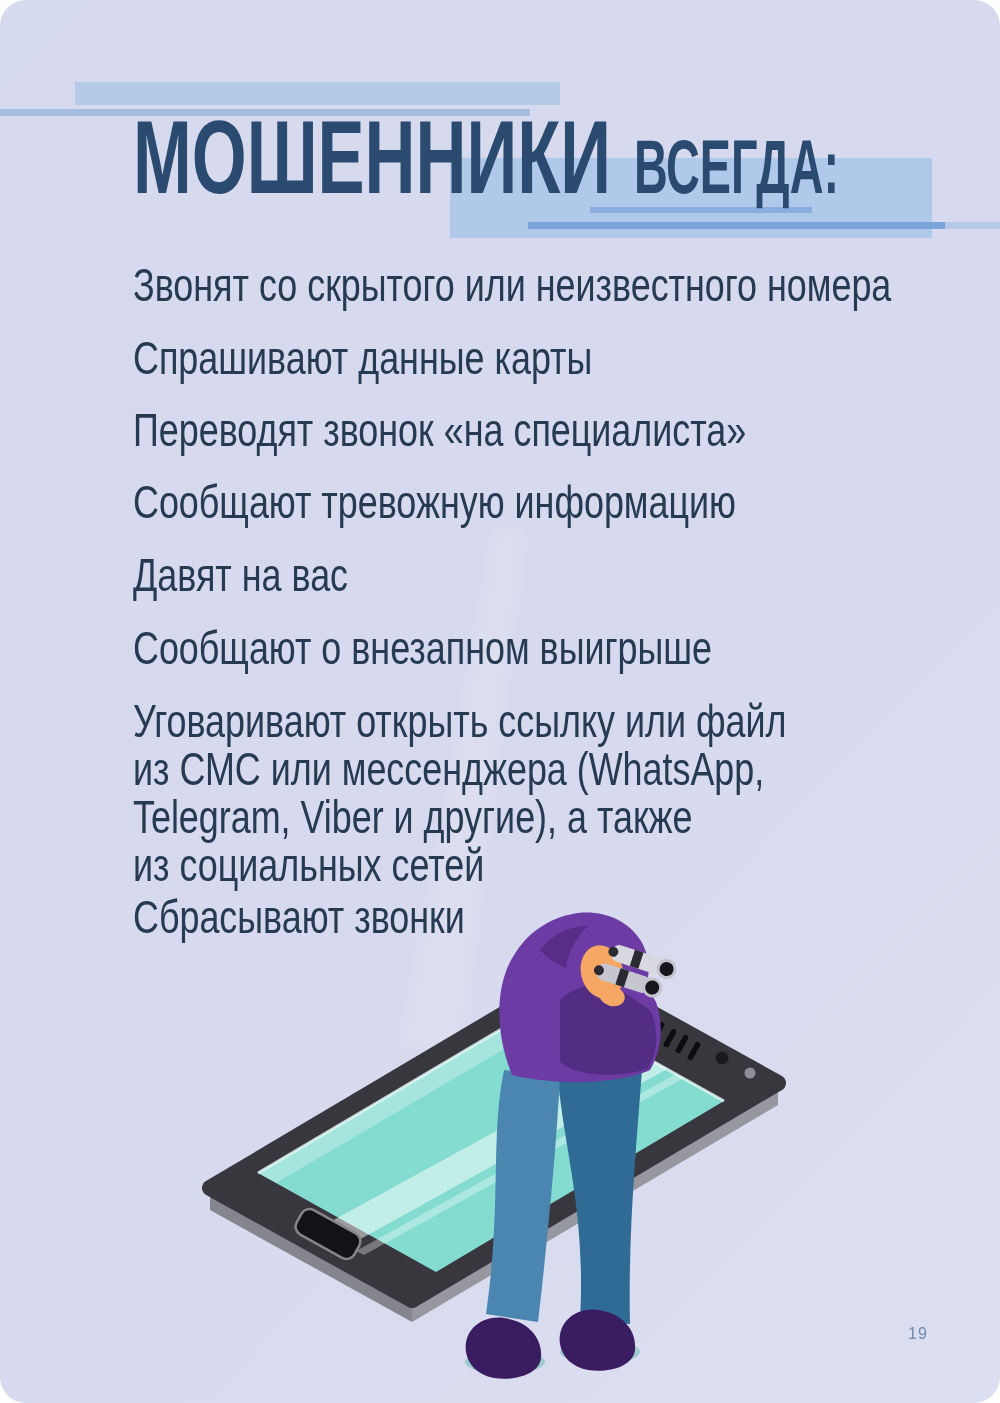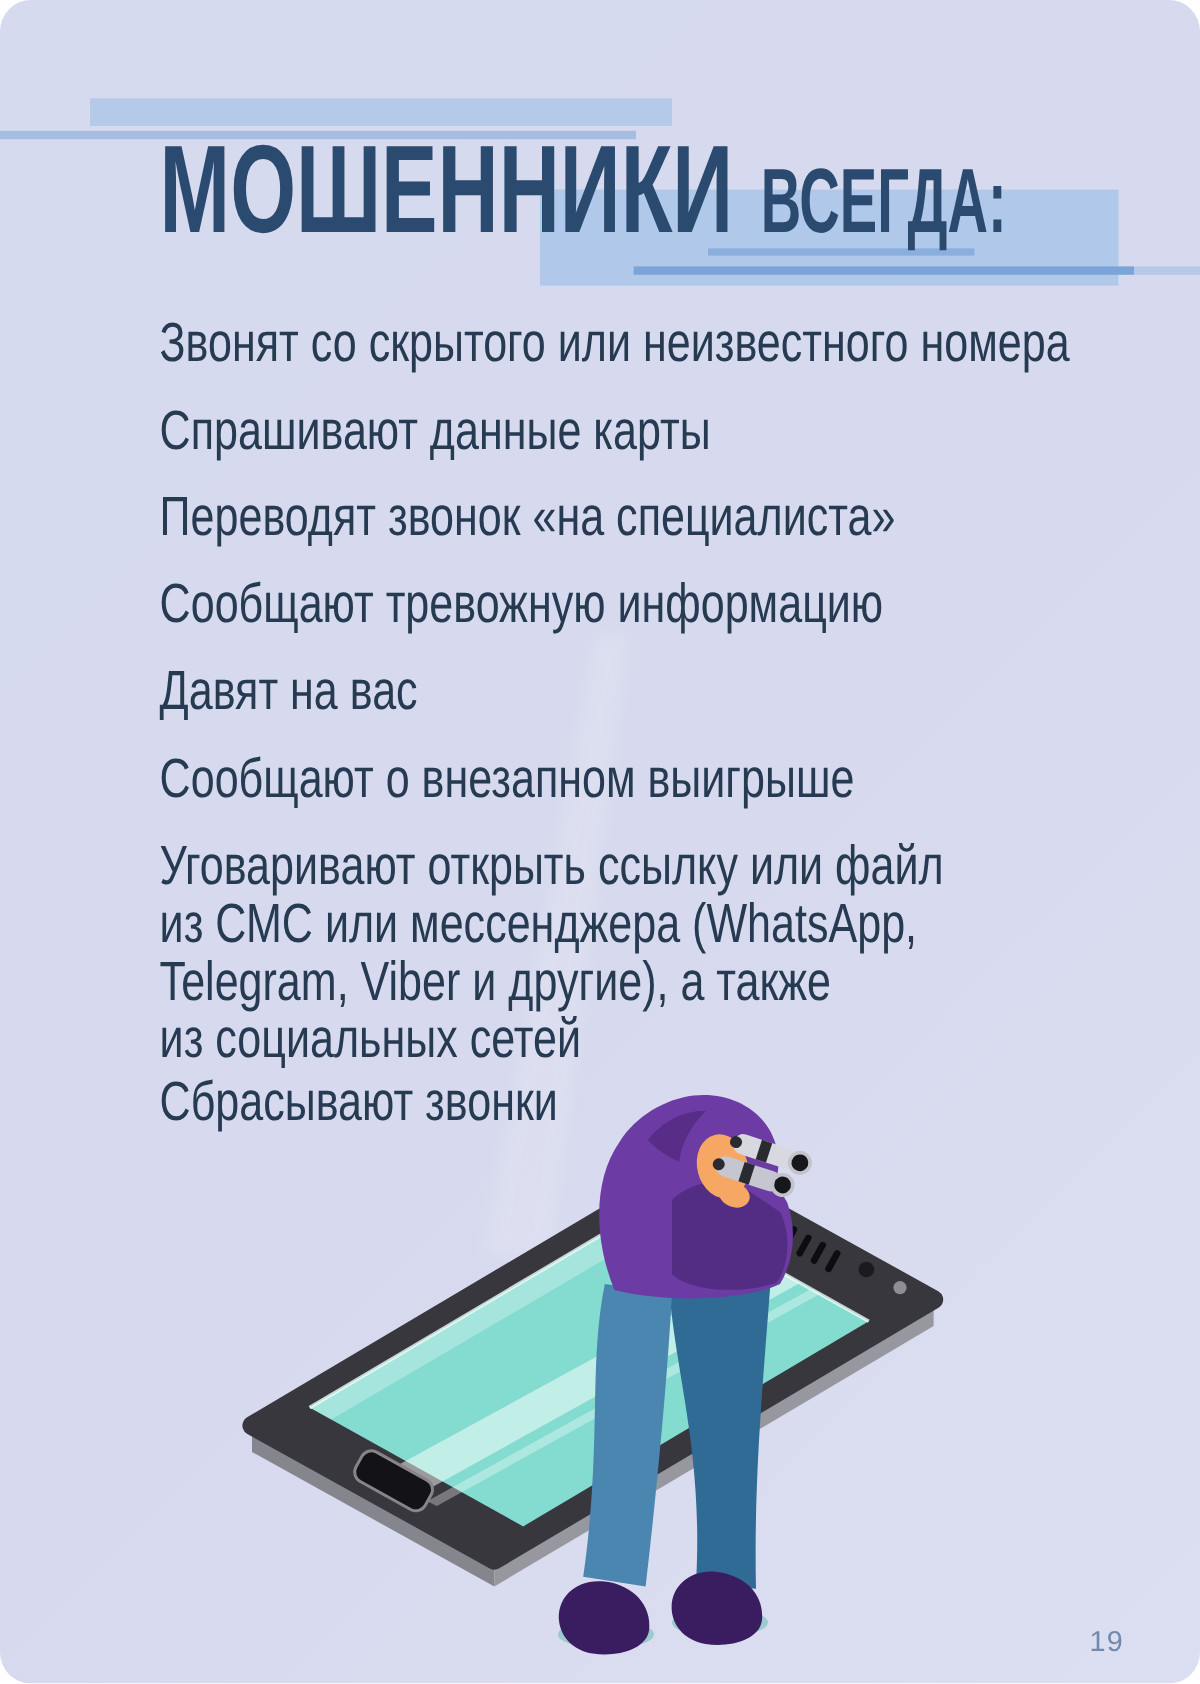--- a/index.html
+++ b/index.html
@@ -25,22 +25,22 @@
     line-height:48px;
     letter-spacing:0;
     color:#263a52;
     white-space:pre-line;
     transform:scaleX(0.78);
     transform-origin:left top;
     width:1100px;
   }
   .page-num{
     position:absolute;
-    left:908px;top:1355px;
-    font-size:24px;
+    left:908px;top:1325px;
+    font-size:16px;
     color:#7189ad;
     letter-spacing:1px;
   }
 </style>
 </head>
 <body>
 
 <div class="page">
 
   <svg width="1000" height="1403" viewBox="0 0 1000 1403">

